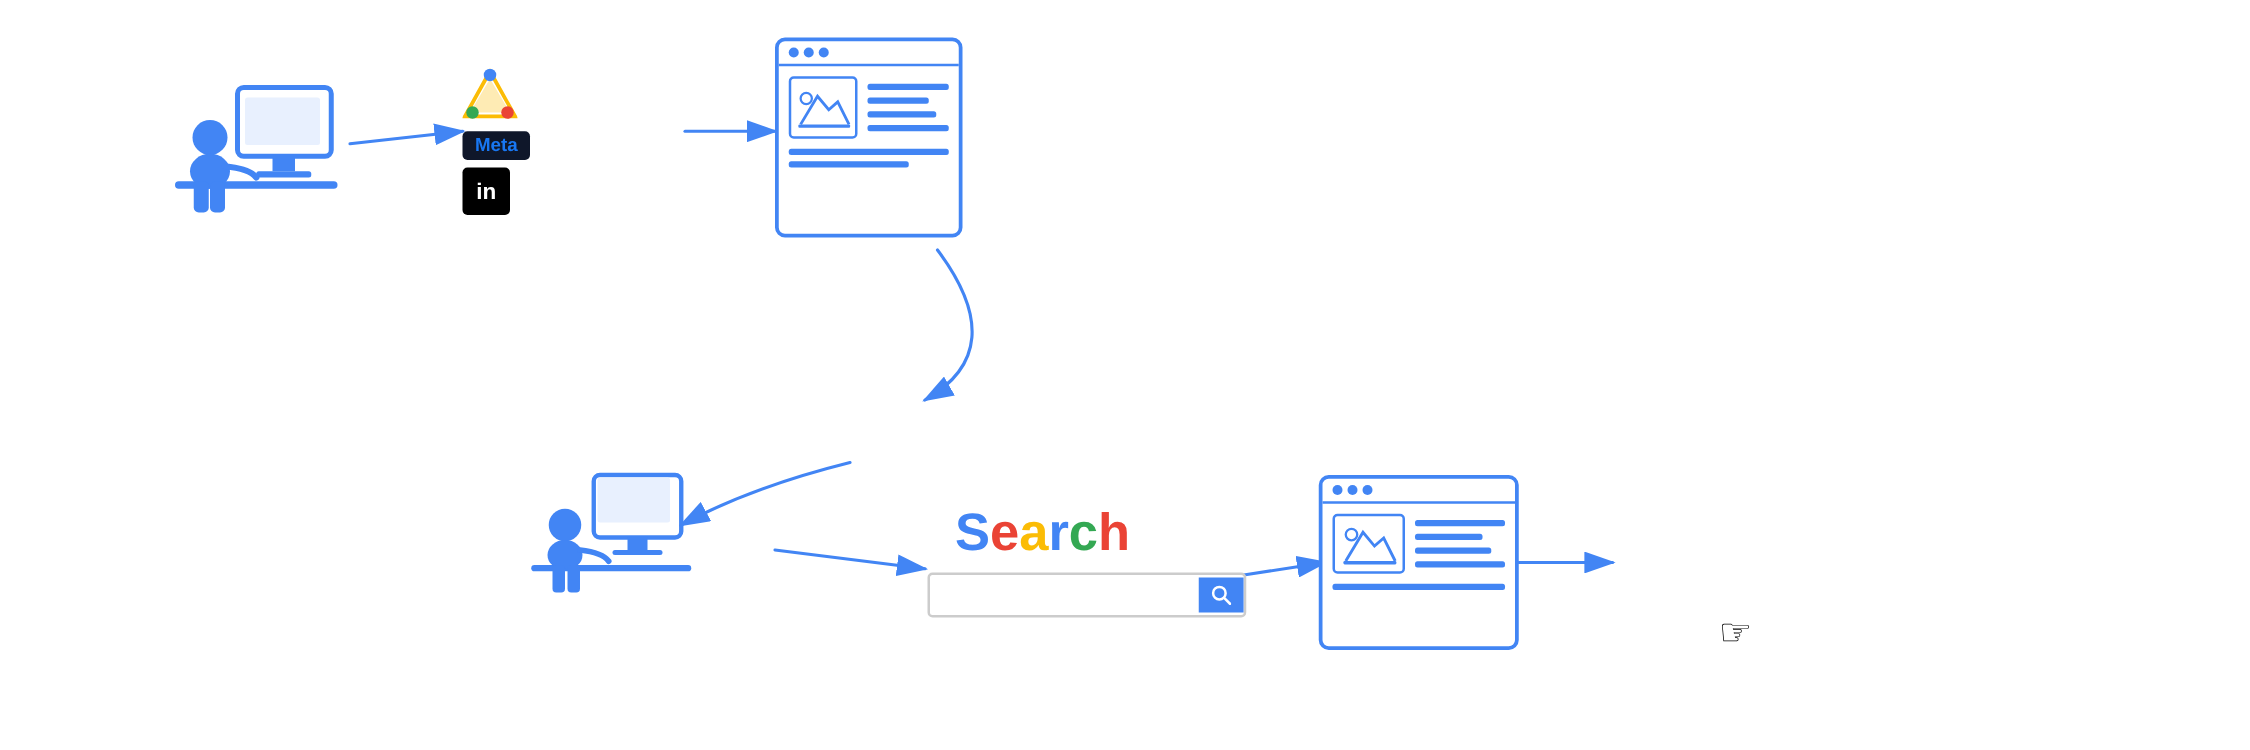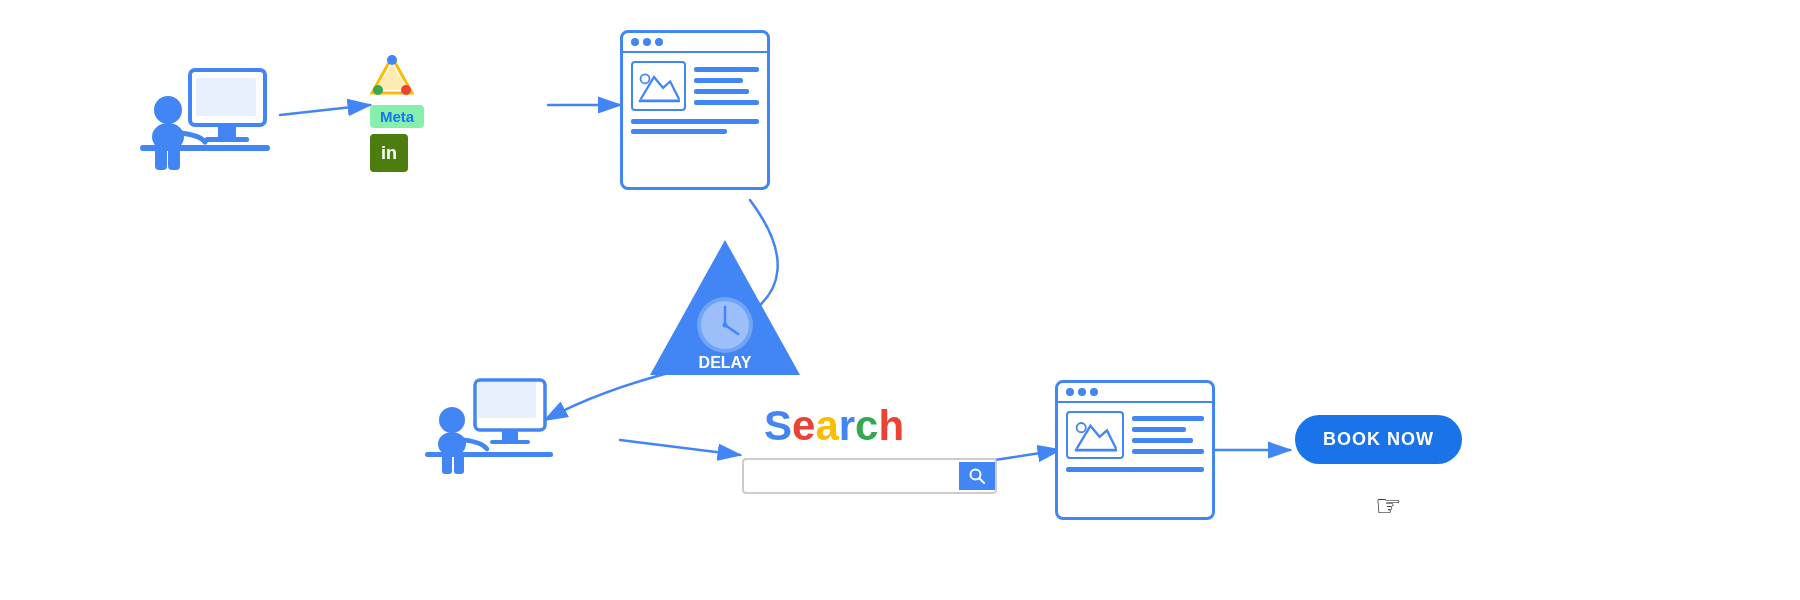--- a/index.html
+++ b/index.html
@@ -124,31 +124,31 @@
     .google-ads-logo {
       width: 44px;
       height: 44px;
     }
 
     
     .meta-logo {
       font-size: 13px;
       font-weight: bold;
       color: #1877f2;
-      background: #86efac;
+      background: #0f172a;
       border-radius: 4px;
       padding: 2px 6px;
       font-family: Arial, sans-serif;
     }
 
     
     .linkedin-logo {
       width: 38px;
       height: 38px;
-      background: #4d7c0f;
+      background: #000000;
       color: white;
       font-weight: bold;
       font-size: 18px;
       display: flex;
       align-items: center;
       justify-content: center;
       border-radius: 4px;
     }
 
     
@@ -248,34 +248,20 @@
         <div class="browser-line browser-line-full"></div>
       </div>
     </div>
 
     <div style="padding: 0 8px 8px 8px; display:flex; flex-direction:column; gap:5px;">
       <div class="browser-line browser-line-full"></div>
       <div class="browser-line browser-line-mid"></div>
     </div>
   </div>
 
-  <div style="position:absolute; left:645px; top:235px; width:160px; height:145px;">
-    <svg viewBox="0 0 160 145" width="160" height="145">
-      <polygon points="80,5 155,140 5,140" fill="#4285f4"></polygon>
-
-      <circle cx="80" cy="90" r="28" fill="white" opacity="0.25"></circle>
-      <circle cx="80" cy="90" r="24" fill="white" opacity="0.3"></circle>
-
-      <line x1="80" y1="90" x2="80" y2="72" stroke="#4285f4" stroke-width="2.5" stroke-linecap="round"></line>
-      <line x1="80" y1="90" x2="93" y2="99" stroke="#4285f4" stroke-width="2.5" stroke-linecap="round"></line>
-      <circle cx="80" cy="90" r="2.5" fill="#4285f4"></circle>
-
-      <text x="80" y="133" text-anchor="middle" fill="white" font-weight="bold" font-size="16" font-family="Arial">DELAY</text>
-    </svg>
-  </div>
 
   <div style="position:absolute; left:420px; top:370px;">
     <svg width="140" height="120" viewBox="0 0 140 120">
 
       <rect x="55" y="10" width="70" height="50" rx="5" fill="none" stroke="#4285f4" stroke-width="3.5"></rect>
       <rect x="82" y="60" width="16" height="10" fill="#4285f4"></rect>
       <rect x="70" y="70" width="40" height="4" rx="2" fill="#4285f4"></rect>
 
       <rect x="5" y="82" width="128" height="5" rx="2.5" fill="#4285f4"></rect>
 
@@ -323,17 +309,16 @@
         <div class="browser-line browser-line-mid"></div>
         <div class="browser-line browser-line-short"></div>
         <div class="browser-line browser-line-full"></div>
       </div>
     </div>
     <div style="padding: 0 8px 6px 8px; display:flex; flex-direction:column; gap:5px;">
       <div class="browser-line browser-line-full"></div>
     </div>
   </div>
 
-  <button class="book-now-btn" style="left:1295px; top:415px;">BOOK NOW</button>
 
   <div style="position:absolute; left:1375px; top:488px; font-size:30px;">☞</div>
 
 </div>
 
 </body></html>

